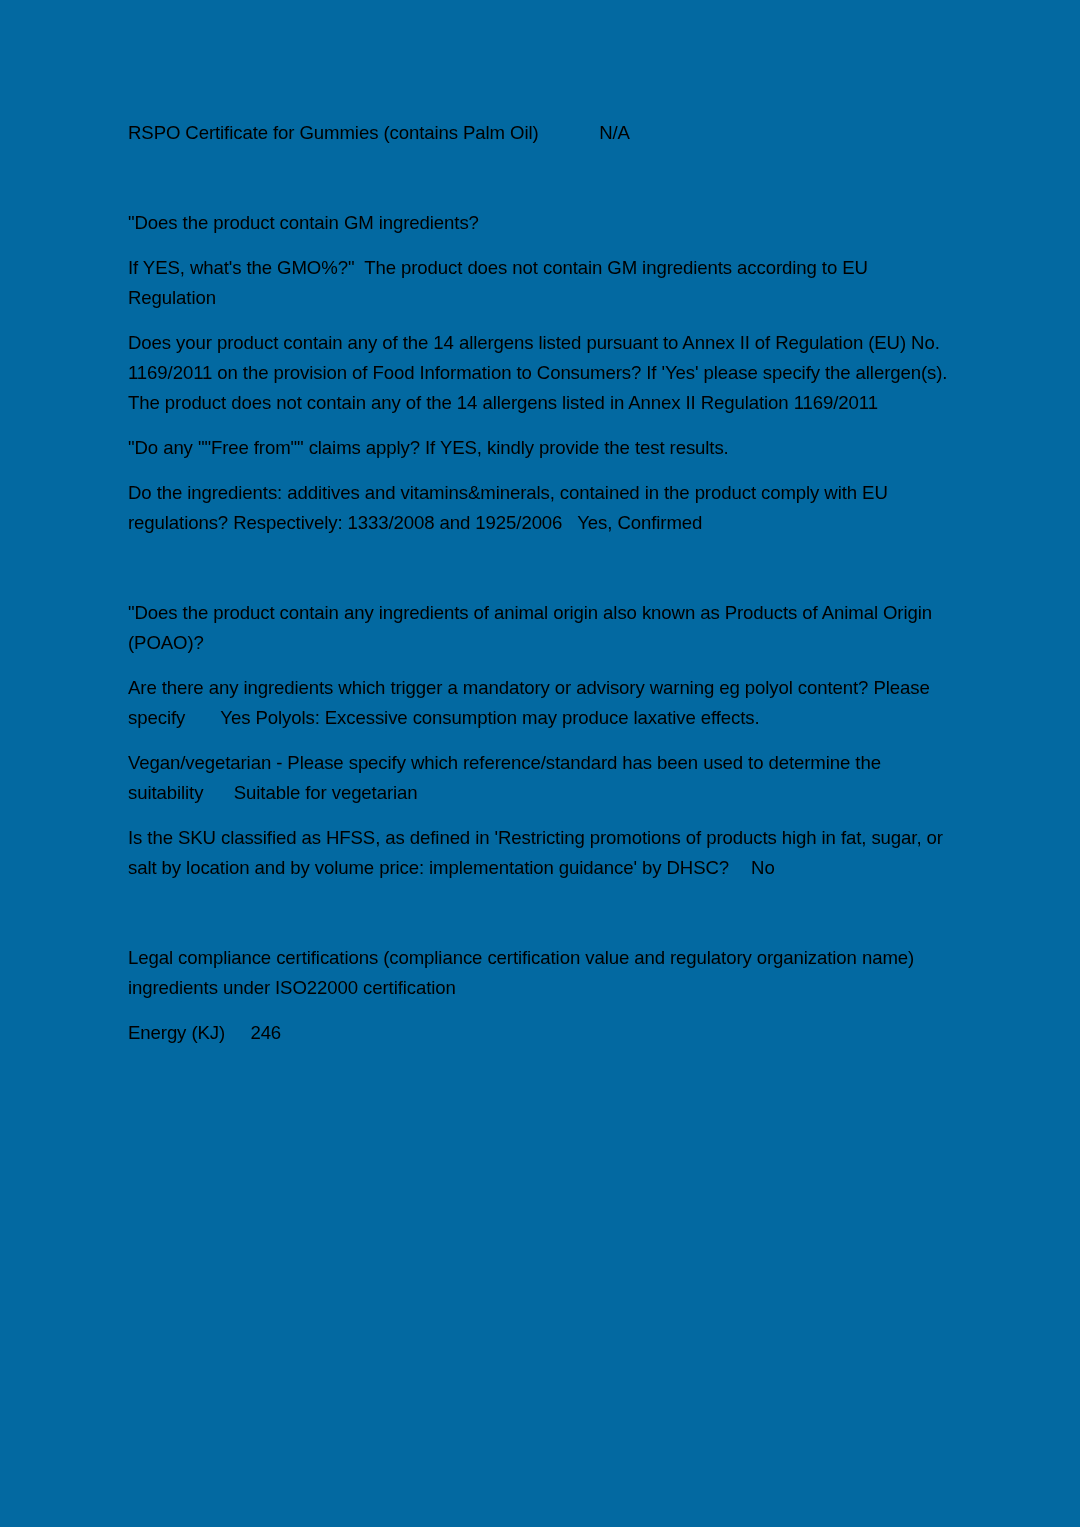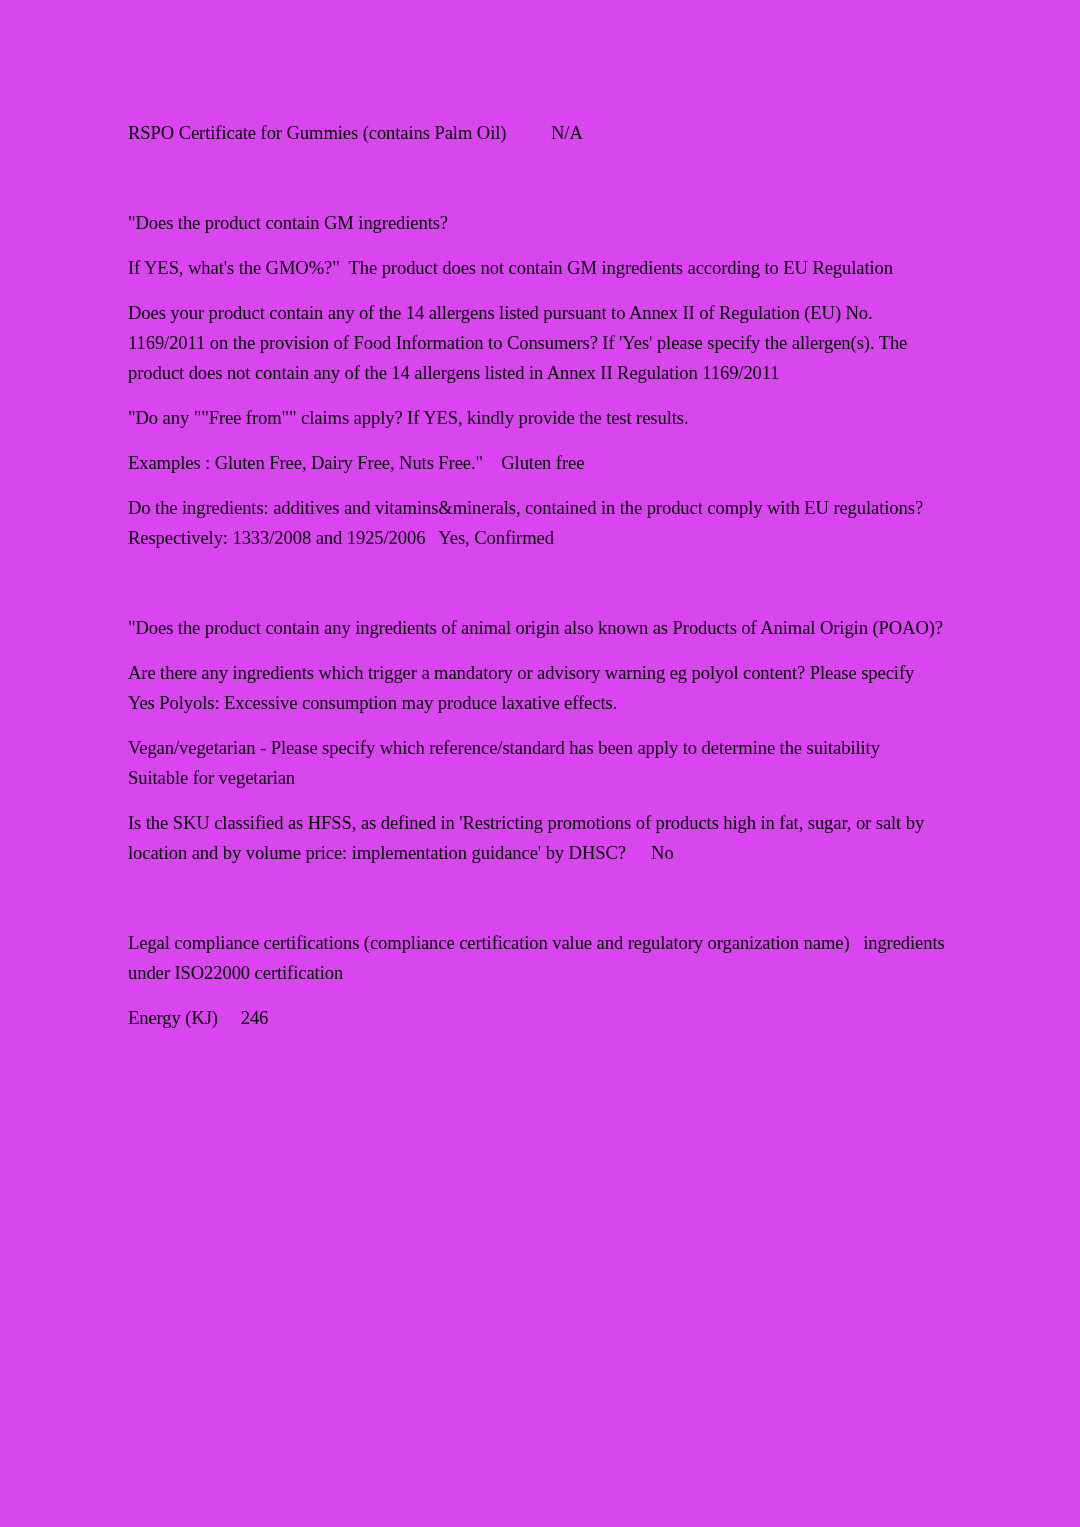--- a/index.html
+++ b/index.html
@@ -4,23 +4,23 @@
 <style>
   html, body {
     margin: 0;
     padding: 0;
     background: #ffffff;
   }
   .page {
     position: relative;
     width: 1080px;
     height: 1527px;
-    background: #d946ef;
+    background: #0369a1;
     overflow: hidden;
-    font-family: Liberation Serif, serif;
+    font-family: Liberation Sans, sans-serif;
   }
   .doc-body {
     position: absolute;
     left: 128px;
     top: 118px;
     width: 820px;
   }
   .para {
     font-size: 18.6px;
     line-height: 30px;
@@ -48,32 +48,31 @@
     <p class="para spacer"></p>
 
     <p class="para">"Does the product contain GM ingredients?</p>
 
     <p class="para">If YES, what's the GMO%?"  The product does not contain GM ingredients according to EU Regulation</p>
 
     <p class="para">Does your product contain any of the 14 allergens listed pursuant to Annex II of Regulation (EU) No. 1169/2011 on the provision of Food Information to Consumers? If 'Yes' please specify the allergen(s). The product does not contain any of the 14 allergens listed in Annex II Regulation 1169/2011</p>
 
     <p class="para">"Do any ""Free from"" claims apply? If YES, kindly provide the test results.</p>
 
-    <p class="para">Examples : Gluten Free, Dairy Free, Nuts Free."    Gluten free</p>
 
     <p class="para">Do the ingredients: additives and vitamins&amp;minerals, contained in the product comply with EU regulations? Respectively: 1333/2008 and 1925/2006   Yes, Confirmed</p>
 
     <p class="para spacer"></p>
 
     <p class="para">"Does the product contain any ingredients of animal origin also known as Products of Animal Origin (POAO)?</p>
 
 
     <p class="para">Are there any ingredients which trigger a mandatory or advisory warning eg polyol content? Please specify       Yes Polyols: Excessive consumption may produce laxative effects.</p>
 
-    <p class="para">Vegan/vegetarian - Please specify which reference/standard has been apply to determine the suitability      Suitable for vegetarian</p>
+    <p class="para">Vegan/vegetarian - Please specify which reference/standard has been used to determine the suitability      Suitable for vegetarian</p>
 
     <p class="para">Is the SKU classified as HFSS, as defined in 'Restricting promotions of products high in fat, sugar, or salt by location and by volume price: implementation guidance' by DHSC?	   No</p>
 
 
     <p class="para spacer"></p>
 
     <p class="para">Legal compliance certifications (compliance certification value and regulatory organization name)   ingredients under ISO22000 certification</p>
 
 
     <p class="para">Energy (KJ)     246</p>

